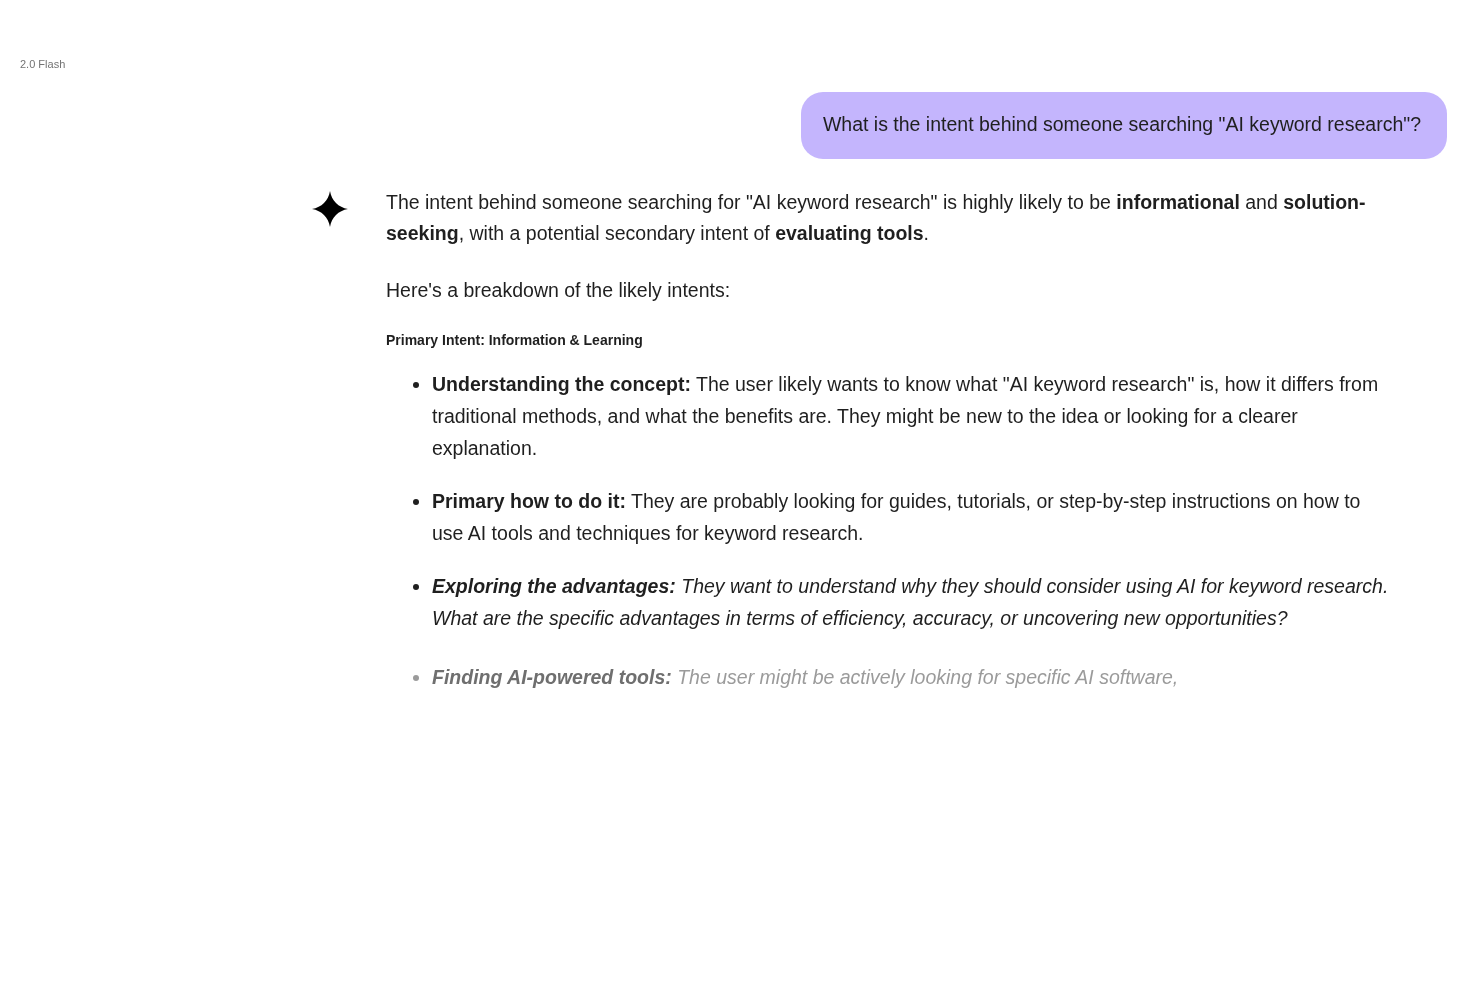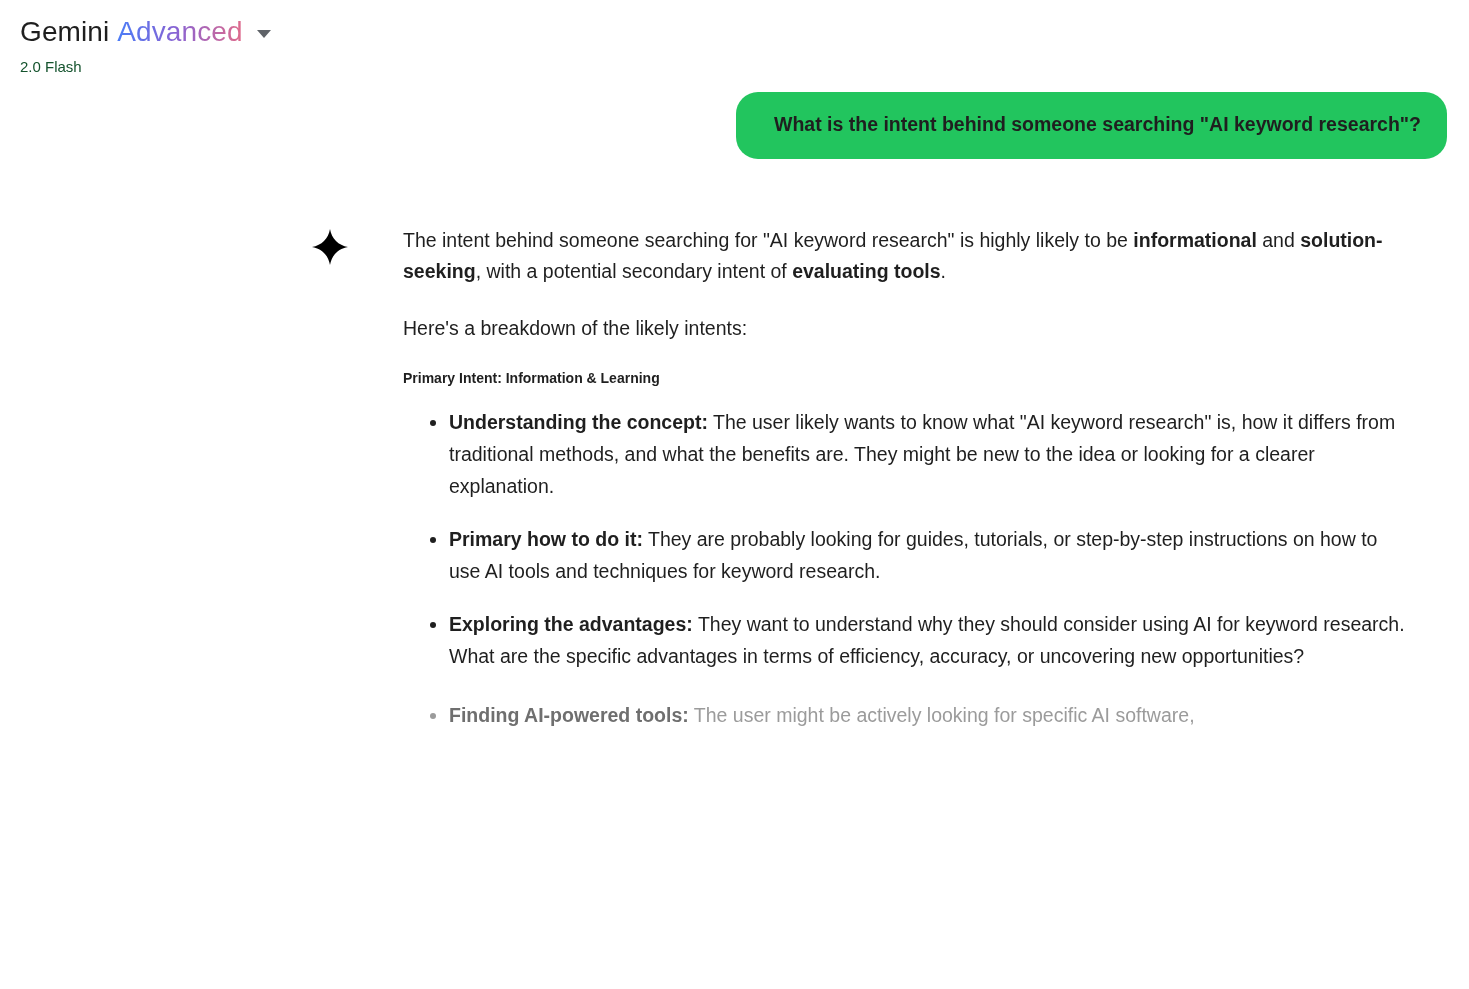--- a/index.html
+++ b/index.html
@@ -46,54 +46,52 @@
     margin-left: 6px;
     margin-top: 4px;
     border-left: 7px solid transparent;
     border-right: 7px solid transparent;
     border-top: 8px solid #5f6368;
   }
   .model-label {
     position: absolute;
     left: 20px;
     top: 58px;
-    font-size: 15px;
-    color: #14532d;
+    font-size: 11px;
+    color: #737373;
   }
 
   
   .conversation {
     position: absolute;
     left: 0;
     top: 92px;
     width: 1469px;
   }
 
   .user-row {
     display: flex;
     justify-content: flex-end;
     padding-right: 22px;
   }
   .user-bubble {
-    background: #22c55e;
+    background: #c4b5fd;
     border-radius: 22px;
-    padding: 17px 26px 19px 38px;
+    padding: 17px 26px 19px 22px;
     max-width: 720px;
     font-size: 19.5px;
     line-height: 1.58;
     color: #1f1f1f;
-    font-weight: bold;
   }
 
   .model-row {
     display: flex;
     align-items: flex-start;
-    margin-top: 66px;
+    margin-top: 28px;
     padding-left: 310px;
-    gap: 17px;
   }
   .spark-icon {
     flex: 0 0 auto;
     width: 44px;
     margin-top: 2px;
     color: #000;
   }
   .answer {
     flex: 1 1 auto;
     max-width: 1040px;
@@ -115,21 +113,21 @@
     line-height: 1.5;
   }
   .answer ul {
     margin: 0 0 28px 0;
     padding-left: 46px;
   }
   .answer li {
     margin-bottom: 22px;
     line-height: 1.62;
   }
-  .answer li:last-child { margin-bottom: 0; }
+  .answer li:last-child { margin-bottom: 0; font-style: italic; }
   .b { font-weight: 700; }
 
   
   .fading {
     color: #9b9b9b;
   }
   .fading .b { color: #6f6f6f; }
 
   .bottom-fade {
     position: absolute;
@@ -139,25 +137,20 @@
     height: 26px;
     background: linear-gradient(180deg, rgba(255,255,255,0) 0%, #ffffff 85%);
     pointer-events: none;
   }
 </style>
 </head>
 <body>
 
 <div class="page">
 
-  <div class="brand-row">
-    <span class="brand-gemini">Gemini</span>
-    <span class="brand-advanced">Advanced</span>
-    <span class="chevron-down"></span>
-  </div>
   <div class="model-label">2.0 Flash</div>
 
   <div class="conversation">
 
     <div class="user-row">
       <div class="user-bubble">What is the intent behind someone searching "AI keyword research"?</div>
     </div>
 
     <div class="model-row">
       <div class="spark-icon">

